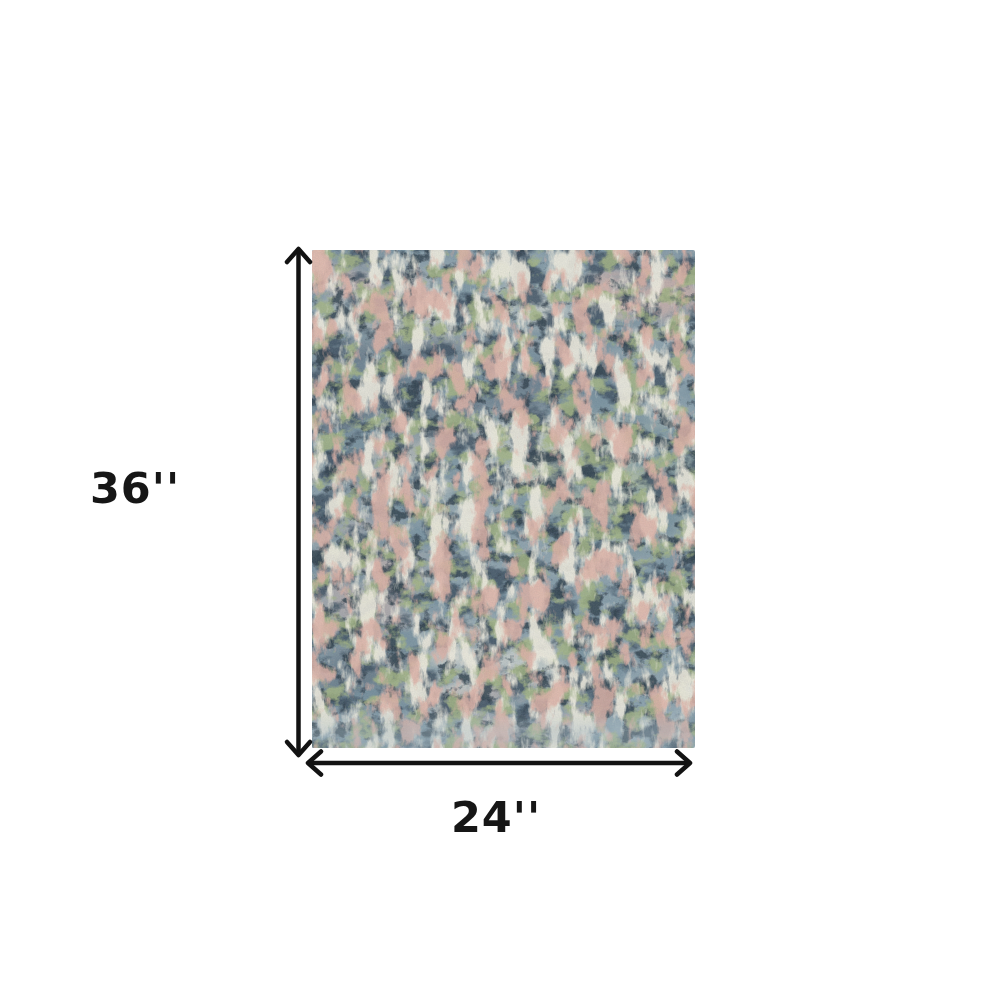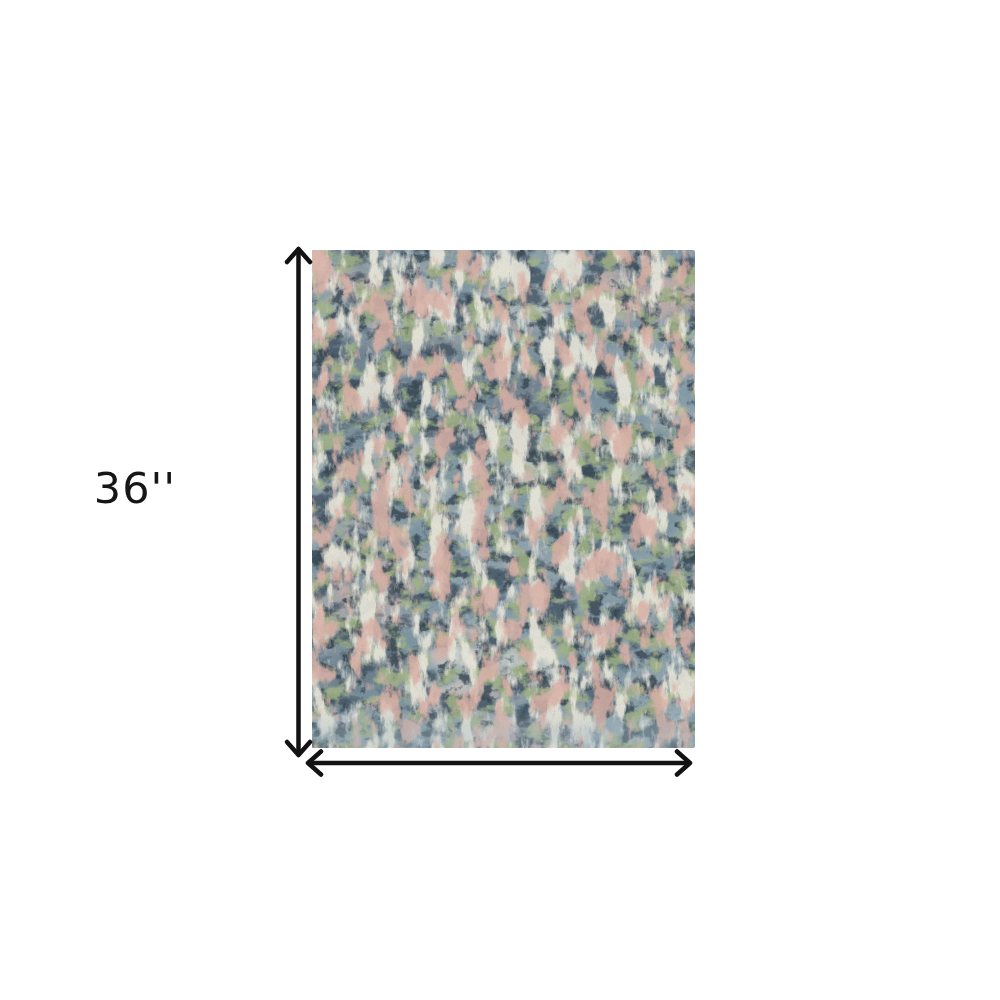--- a/index.html
+++ b/index.html
@@ -33,21 +33,21 @@
     height: 1000px;
     pointer-events: none;
   }
   .dim-label {
     position: absolute;
     width: 130px;
     height: 54px;
     line-height: 54px;
     text-align: center;
     font-size: 43px;
-    font-weight: 400;
+    font-weight: 700;
     letter-spacing: 1px;
     color: #161616;
     white-space: nowrap;
   }
   .dim-label-height { left: 70px;  top: 461px; }
   .dim-label-width  { left: 431px; top: 790px; }
 </style>
 </head>
 <body>
 
@@ -151,14 +151,15 @@
       <g>
         <line x1="309" y1="763" x2="689" y2="763"></line>
         <polyline points="321,751.5 308,763 321,774.5"></polyline>
         <polyline points="677,751.5 690,763 677,774.5"></polyline>
       </g>
     </g>
   </svg>
 
   <div class="dim-label dim-label-height">36''</div>
 
+  <div class="dim-label dim-label-width">24''</div>
 
 </div>
 
 </body></html>

